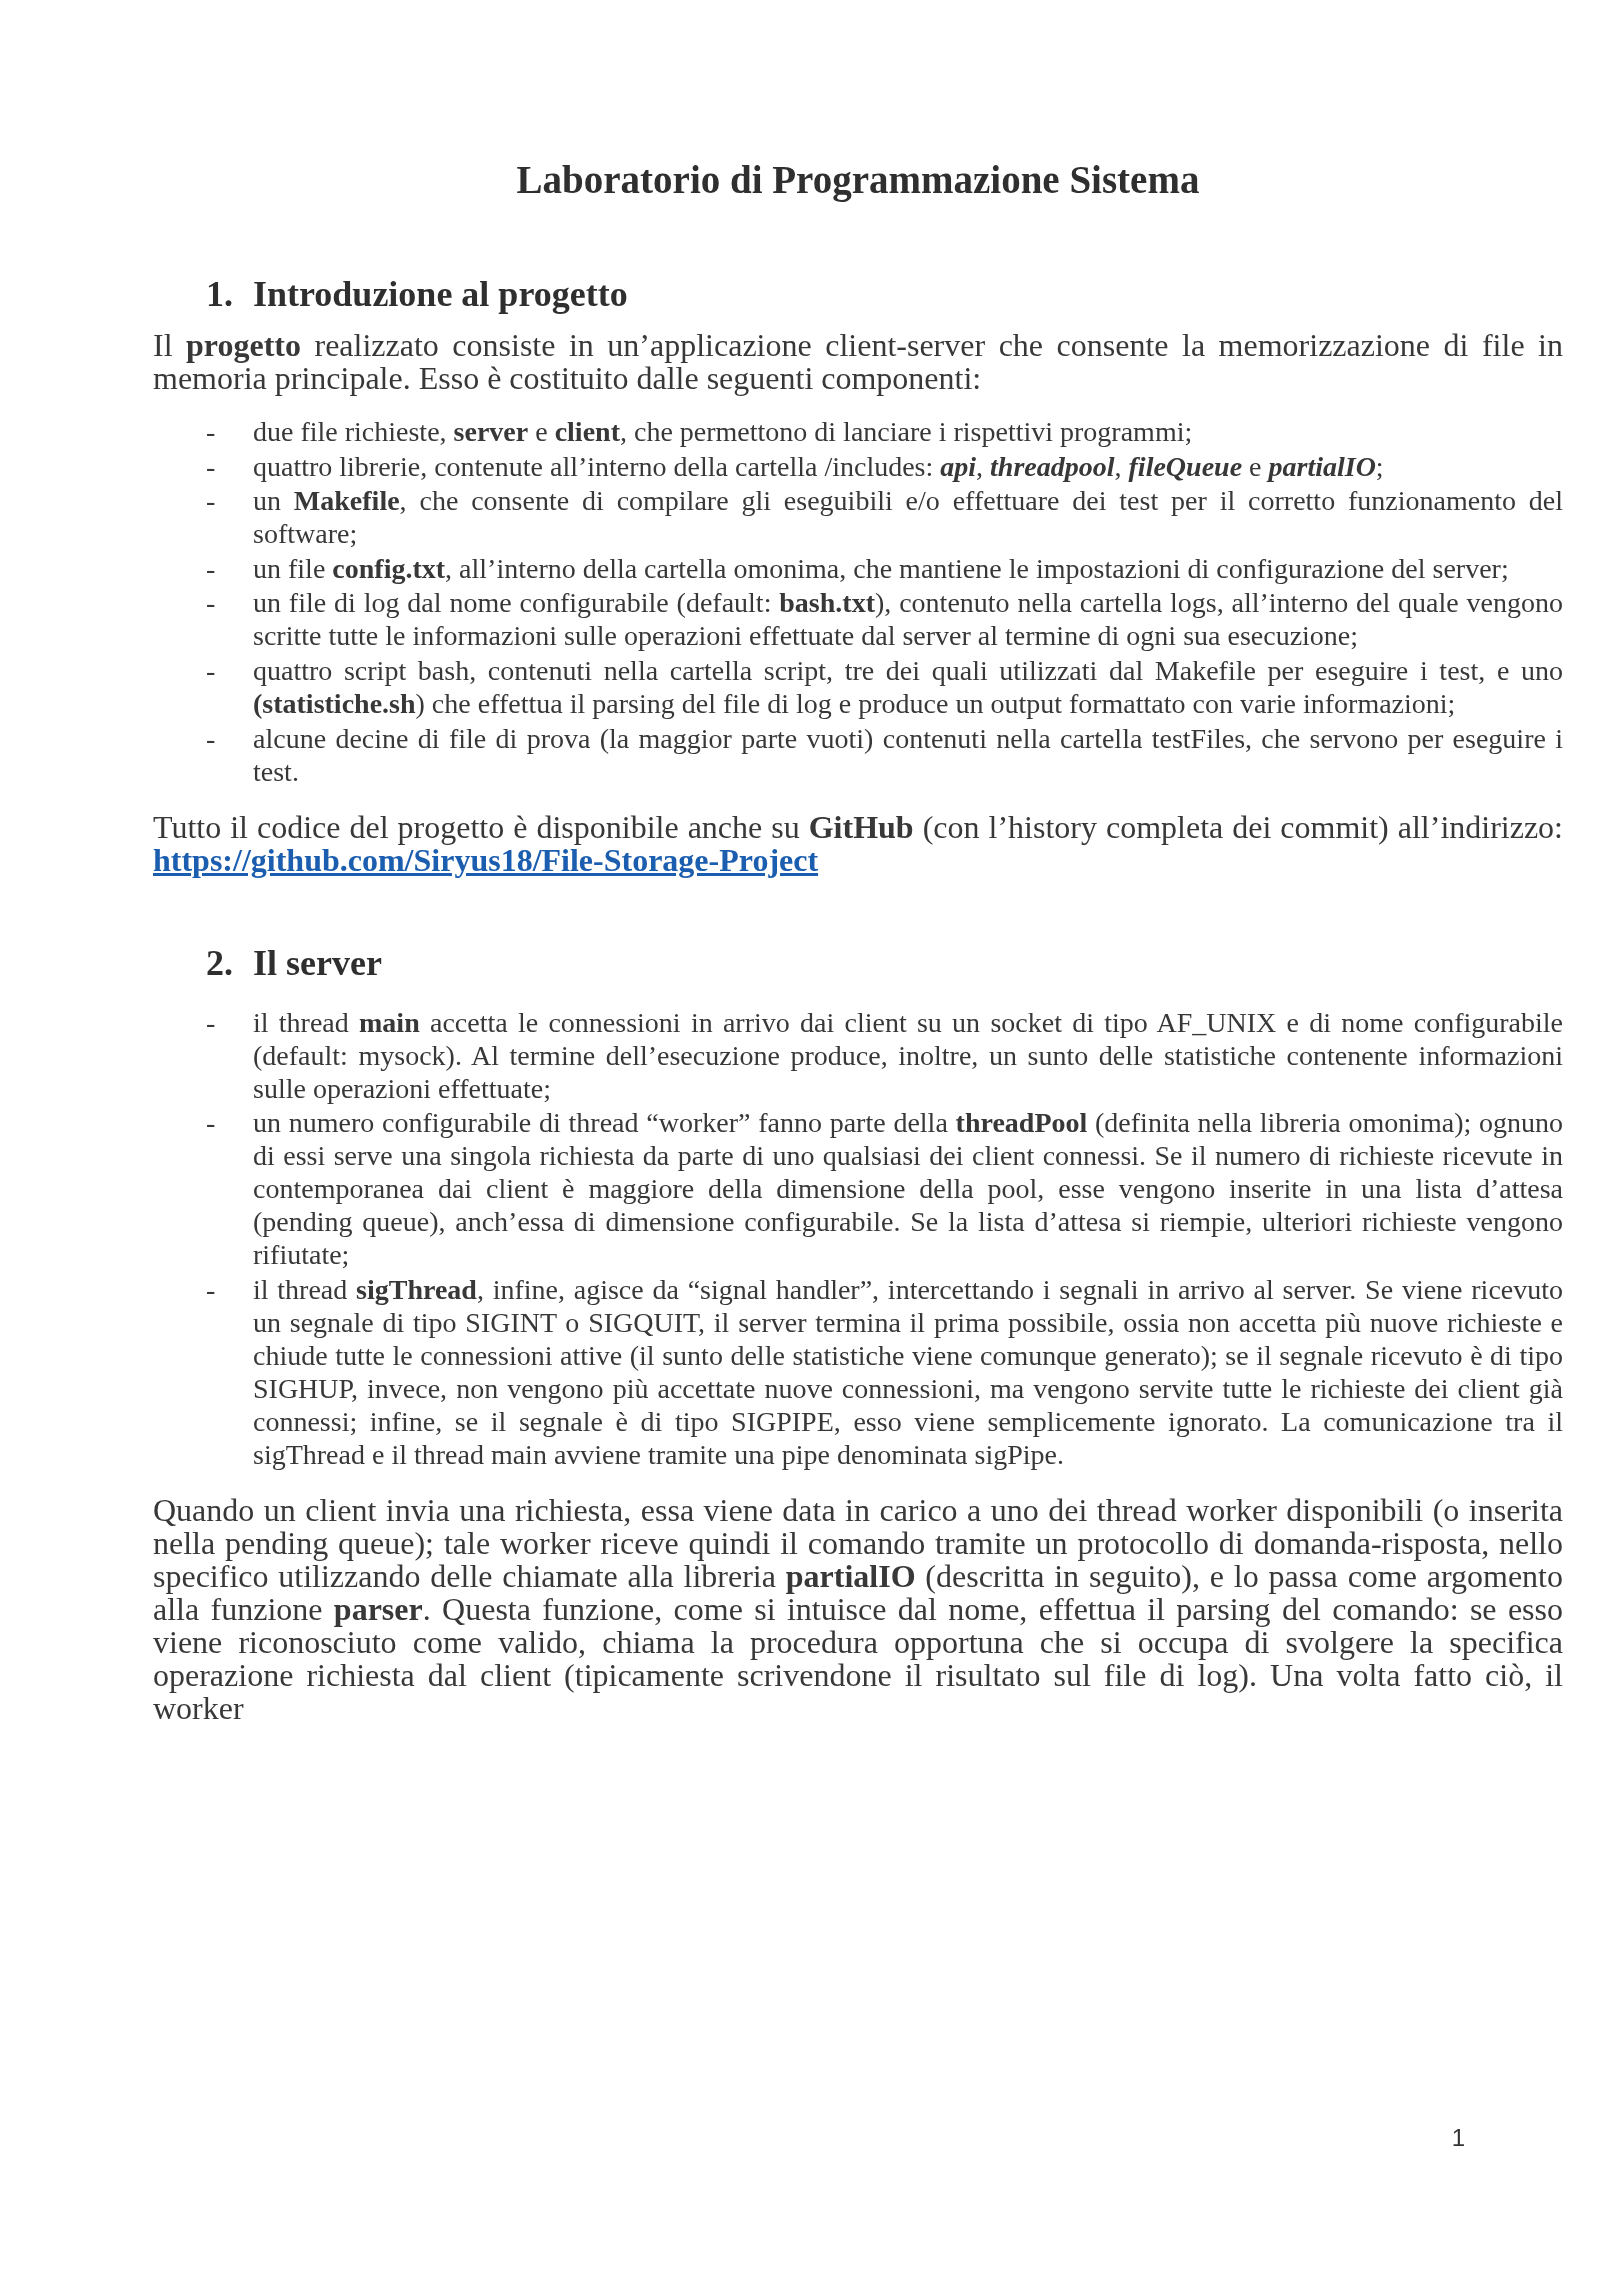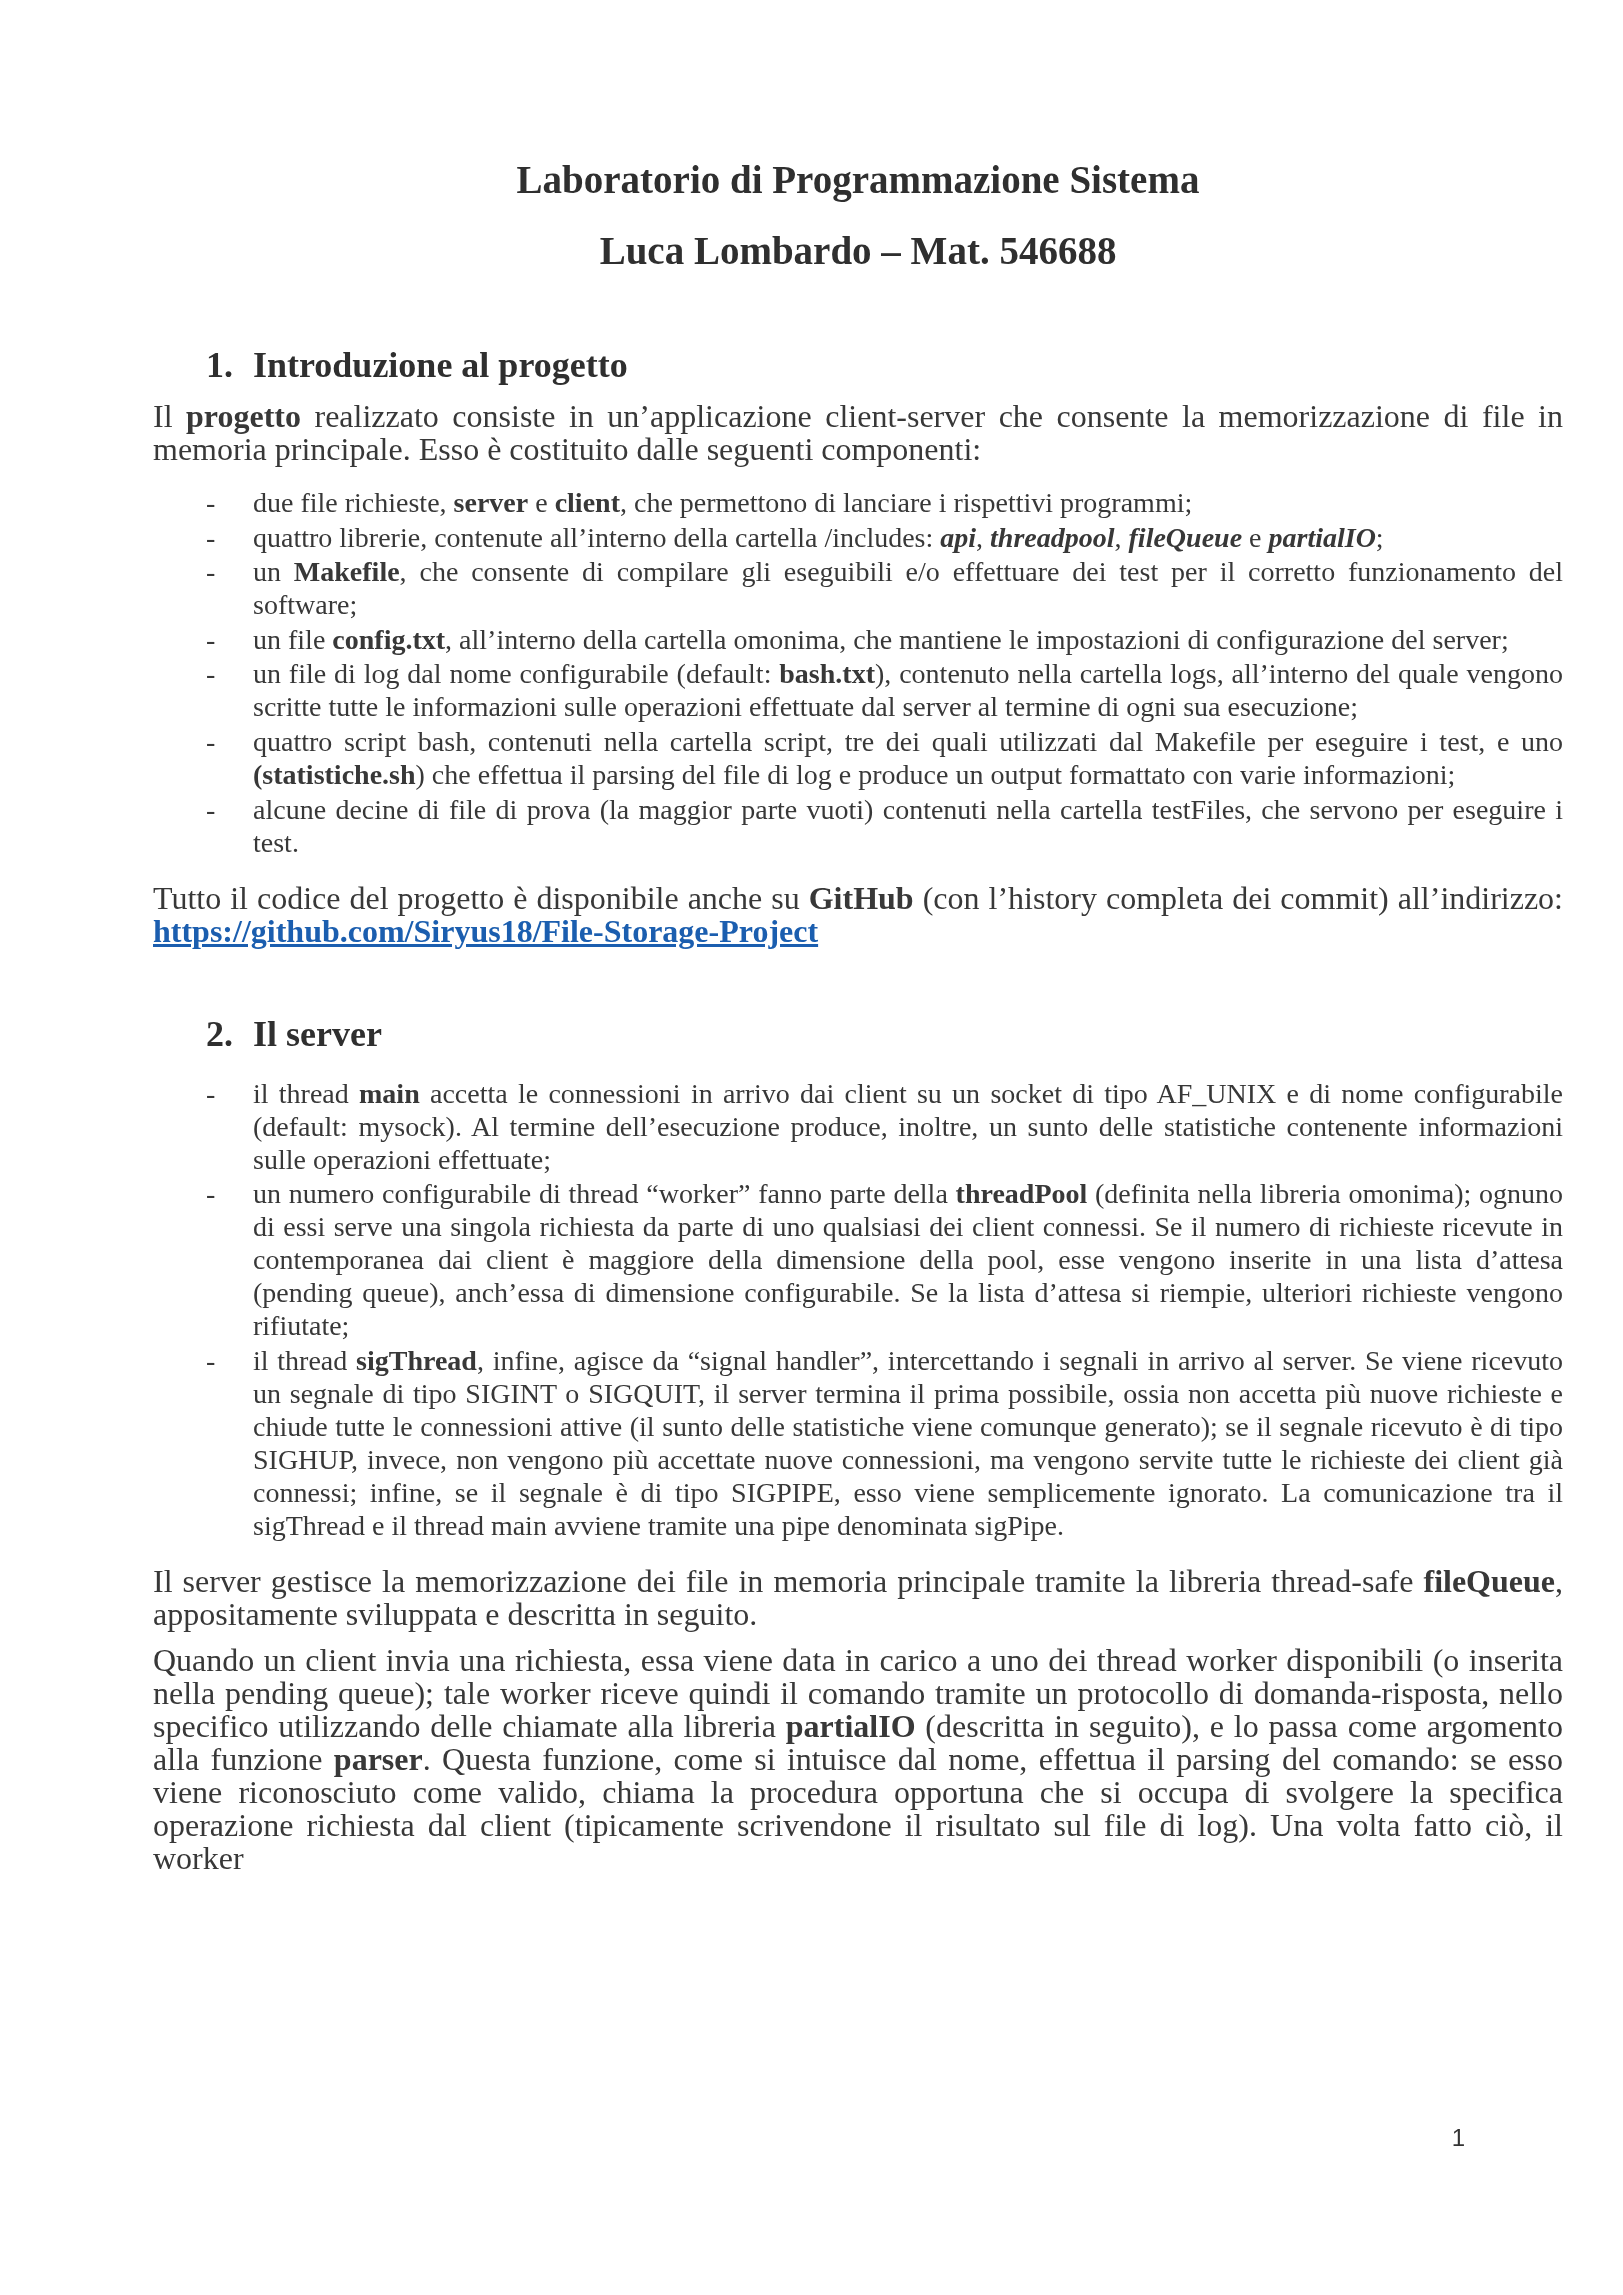--- a/index.html
+++ b/index.html
@@ -76,21 +76,20 @@
   }
 </style>
 </head>
 <body>
 
 <div class="page">
   <div class="content">
 
     <div class="title-block">
       <div>Laboratorio di Programmazione Sistema</div>
-      <div>Luca Lombardo – Mat. 546688</div>
     </div>
 
     <div id="doc-content">
         <div class="heading"><span class="h-num">1.</span><span class="h-text">Introduzione al progetto</span></div>
         <div class="para"><span>Il </span><span class="b">progetto</span><span> realizzato consiste in un’applicazione client-server che consente la memorizzazione di file in memoria principale. Esso è costituito dalle seguenti componenti:</span></div>
         <div class="list">
           <div class="item"><span class="marker">-</span><span>due file richieste, </span><span class="b">server</span><span> e </span><span class="b">client</span><span>, che permettono di lanciare i rispettivi programmi;</span></div>
           <div class="item"><span class="marker">-</span><span>quattro librerie, contenute all’interno della cartella </span><span class="i">/includes</span><span>: </span><span class="bi">api</span><span>, </span><span class="bi">threadpool</span><span>, </span><span class="bi">fileQueue</span><span> e </span><span class="bi">partialIO</span><span>;</span></div>
           <div class="item"><span class="marker">-</span><span>un </span><span class="b">Makefile</span><span>, che consente di compilare gli eseguibili e/o effettuare dei test per il corretto funzionamento del software;</span></div>
           <div class="item"><span class="marker">-</span><span>un file </span><span class="b">config.txt</span><span>, all’interno della cartella omonima, che mantiene le impostazioni di configurazione del server;</span></div>
@@ -98,21 +97,20 @@
           <div class="item"><span class="marker">-</span><span>quattro script bash, contenuti nella cartella </span><span class="i">script</span><span>, tre dei quali utilizzati dal Makefile per eseguire i test, e uno </span><span class="b">(statistiche.sh</span><span>) che effettua il parsing del file di log e produce un output formattato con varie informazioni;</span></div>
           <div class="item"><span class="marker">-</span><span>alcune decine di file di prova (la maggior parte vuoti) contenuti nella cartella </span><span class="i">testFiles</span><span>, che servono per eseguire i test.</span></div>
         </div>
         <div class="para"><span>Tutto il codice del progetto è disponibile anche su </span><span class="b">GitHub</span><span> (con l’history completa dei commit) all’indirizzo: </span><a class="link" href="#">https://github.com/Siryus18/File-Storage-Project</a></div>
         <div class="heading"><span class="h-num">2.</span><span class="h-text">Il server</span></div>
         <div class="list">
           <div class="item"><span class="marker">-</span><span>il thread </span><span class="b">main</span><span> accetta le connessioni in arrivo dai client su un socket di tipo </span><span class="i">AF_UNIX</span><span> e di nome configurabile (default: </span><span class="i">mysock</span><span>). Al termine dell’esecuzione produce, inoltre, un sunto delle statistiche contenente informazioni sulle operazioni effettuate;</span></div>
           <div class="item"><span class="marker">-</span><span>un numero configurabile di thread “</span><span class="i">worker</span><span>” fanno parte della </span><span class="b">threadPool</span><span> (definita nella libreria omonima); ognuno di essi serve una singola richiesta da parte di uno qualsiasi dei client connessi. Se il numero di richieste ricevute in contemporanea dai client è maggiore della dimensione della pool, esse vengono inserite in una lista d’attesa (</span><span class="i">pending queue</span><span>), anch’essa di dimensione configurabile. Se la lista d’attesa si riempie, ulteriori richieste vengono rifiutate;</span></div>
           <div class="item"><span class="marker">-</span><span>il thread </span><span class="b">sigThread</span><span>, infine, agisce da “</span><span class="i">signal handler</span><span>”, intercettando i segnali in arrivo al server. Se viene ricevuto un segnale di tipo </span><span class="i">SIGINT</span><span> o </span><span class="i">SIGQUIT</span><span>, il server termina il prima possibile, ossia non accetta più nuove richieste e chiude tutte le connessioni attive (il sunto delle statistiche viene comunque generato); se il segnale ricevuto è di tipo </span><span class="i">SIGHUP</span><span>, invece, non vengono più accettate nuove connessioni, ma vengono servite tutte le richieste dei client già connessi; infine, se il segnale è di tipo </span><span class="i">SIGPIPE</span><span>, esso viene semplicemente ignorato. La comunicazione tra il sigThread e il thread main avviene tramite una pipe denominata </span><span class="i">sigPipe</span><span>.</span></div>
         </div>
-        <div class="para"><span>Il server gestisce la memorizzazione dei file in memoria principale tramite la libreria thread-safe </span><span class="b">fileQueue</span><span>, appositamente sviluppata e descritta in seguito.</span></div>
         <div class="para"><span>Quando un client invia una richiesta, essa viene data in carico a uno dei thread worker disponibili (o inserita nella pending queue); tale worker riceve quindi il comando tramite un protocollo di domanda-risposta, nello specifico utilizzando delle chiamate alla libreria </span><span class="b">partialIO</span><span> (descritta in seguito), e lo passa come argomento alla funzione </span><span class="b">parser</span><span>. Questa funzione, come si intuisce dal nome, effettua il parsing del comando: se esso viene riconosciuto come valido, chiama la procedura opportuna che si occupa di svolgere la specifica operazione richiesta dal client (tipicamente scrivendone il risultato sul file di log). Una volta fatto ciò, il worker</span></div>
       </div>
 
   </div>
 
   <div class="page-number">1</div>
 </div>
 
 
 </body></html>

